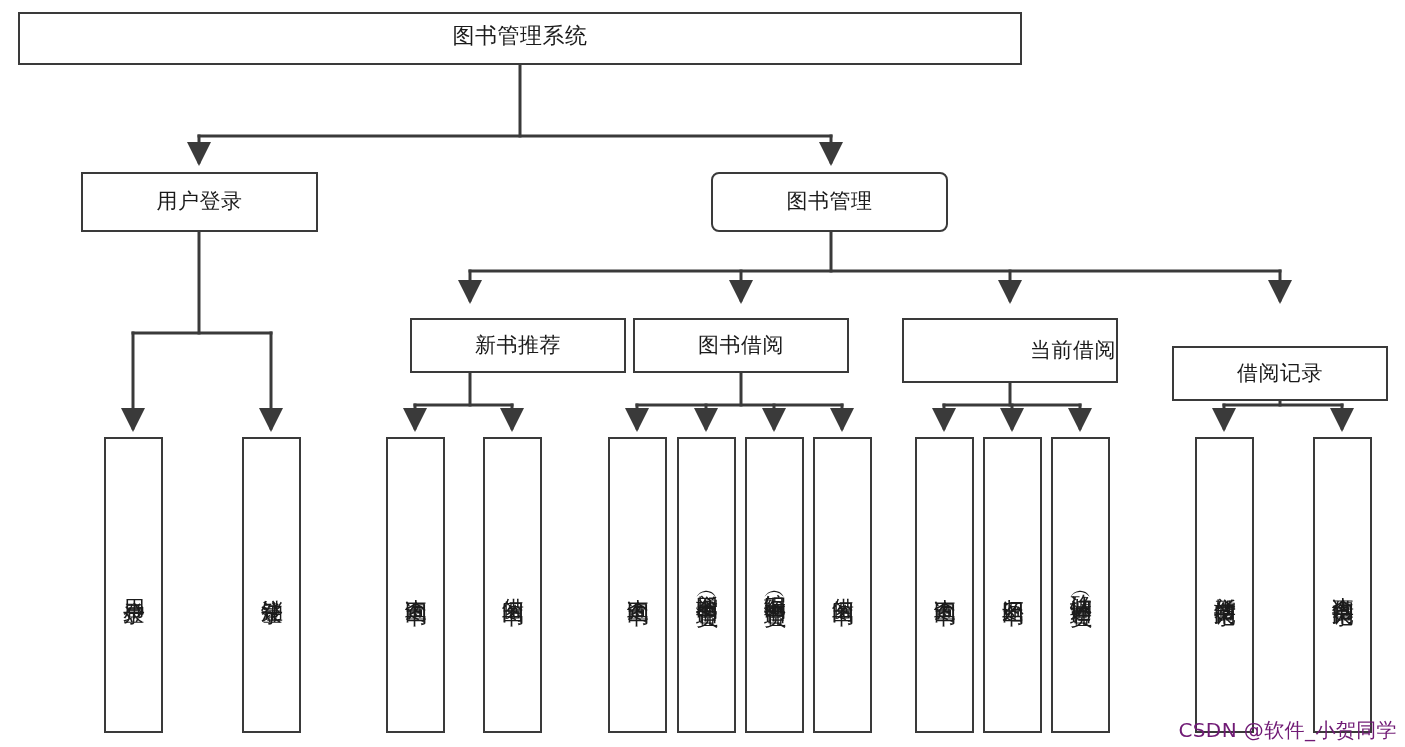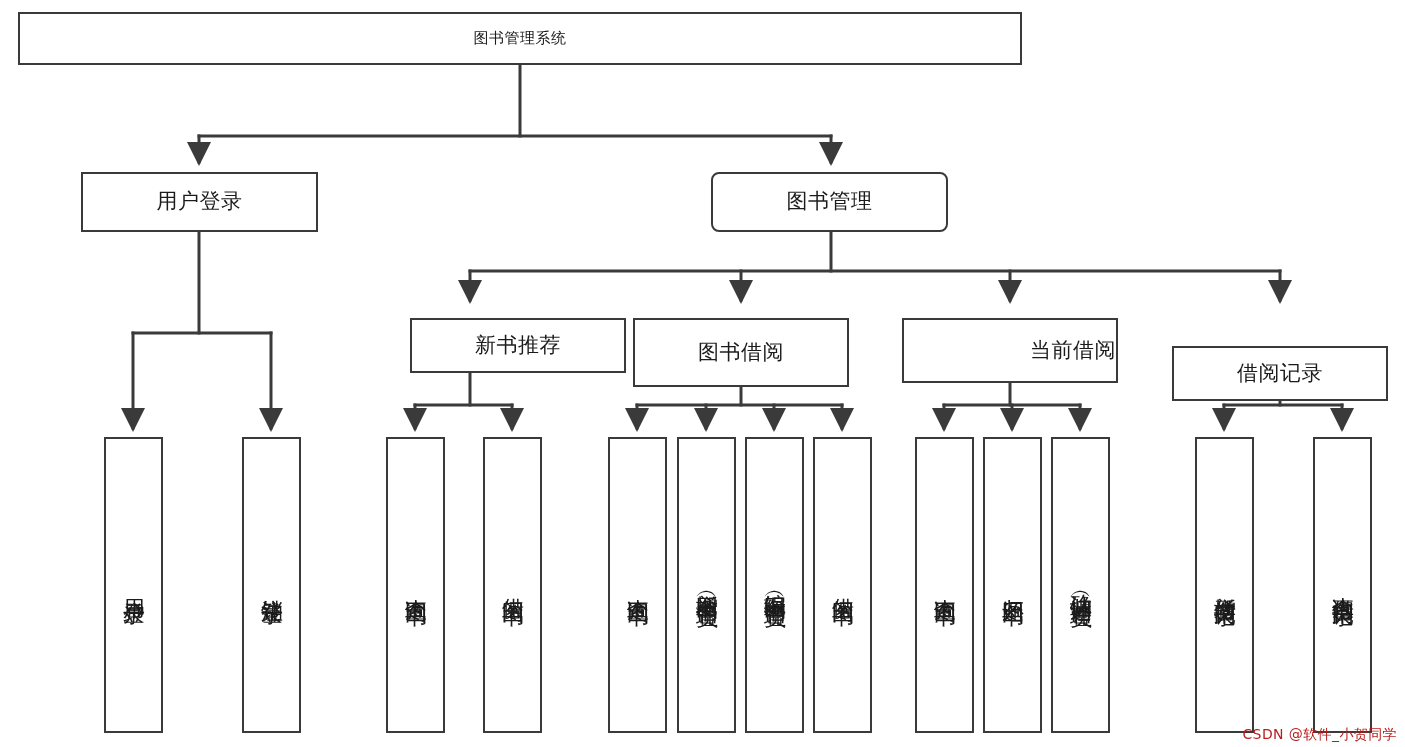--- a/index.html
+++ b/index.html
@@ -39,42 +39,43 @@
     color: #1b1b1b;
     line-height: 1.12;
     text-align: center;
     white-space: nowrap;
   }
   .h-node .node-label {
     font-size: 21px;
     letter-spacing: 0.5px;
   }
   .root .node-label {
-    font-size: 15px;
+    font-size: 22px;
+    font-family: Liberation Mono, monospace;
   }
   .v-node {
     align-items: center;
     justify-content: center;
     padding: 6px 2px;
   }
   .v-node .node-label {
     writing-mode: vertical-rl;
     text-orientation: upright;
     font-size: 22px;
     line-height: 1.22;
     letter-spacing: 2px;
     white-space: normal;
     max-height: 100%;
   }
   .watermark {
     position: absolute;
     right: 8px;
     bottom: 3px;
-    font-size: 14px;
-    color: #b91c1c;
+    font-size: 20px;
+    color: #701a75;
     white-space: nowrap;
     pointer-events: none;
     letter-spacing: 0.4px;
   }
 </style>
 </head>
 <body>
 
 <div id="canvas">
 
@@ -135,21 +136,21 @@
   <div class="node h-node" style="left:81px; top:172px; width:237px; height:60px;">
     <span class="node-label">用户登录</span>
   </div>
   <div class="node h-node" style="left:711px; top:172px; width:237px; height:60px;border-radius:8px;">
     <span class="node-label">图书管理</span>
   </div>
 
   <div class="node h-node" style="left:362px; top:318px; width:216px; height:55px;margin-left:48px;">
     <span class="node-label">新书推荐</span>
   </div>
-  <div class="node h-node" style="left:633px; top:318px; width:216px; height:69px;">
+  <div class="node h-node" style="left:633px; top:318px; width:216px; height:55px;">
     <span class="node-label">图书借阅</span>
   </div>
   <div class="node h-node" style="left:902px; top:318px; width:216px; height:65px;justify-content:flex-end;">
     <span class="node-label">当前借阅</span>
   </div>
   <div class="node h-node" style="left:1172px; top:318px; width:216px; height:55px;margin-top:28px;">
     <span class="node-label">借阅记录</span>
   </div>
 
   <div class="node v-node" style="left:104px; top:437px; width:59px; height:296px;">

